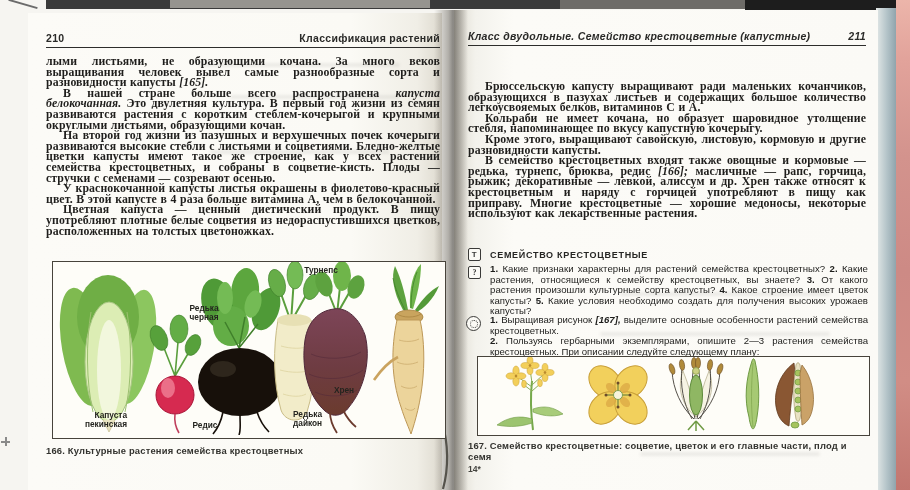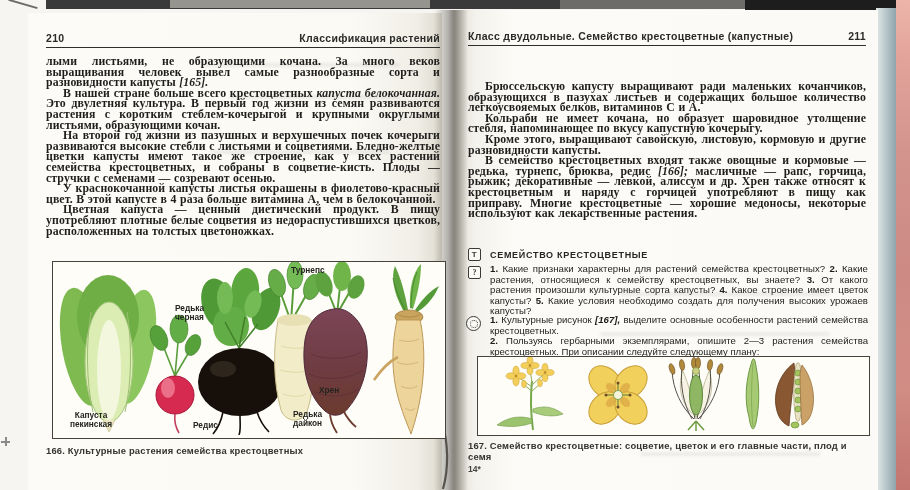--- a/index.html
+++ b/index.html
@@ -29,21 +29,21 @@
          background:linear-gradient(90deg,rgba(110,106,98,0) 0%,rgba(96,92,85,.45) 42%,rgba(64,61,56,.6) 56%,rgba(110,106,98,0) 100%);}
 
   .bleed{position:absolute;background:#8f8d88;opacity:.14;filter:blur(1.6px);height:4px;border-radius:2px;}
 
   
   .hdr-row{display:flex;justify-content:space-between;align-items:center;
            border-bottom:1.6px solid #2d2d2b;padding-bottom:3px;
            font-family:"Liberation Sans",sans-serif;font-weight:bold;font-size:10.5px;
            color:#2a2a28;letter-spacing:.3px;}
   .hdr-left{left:46px;top:32px;width:394px;}
-  .hdr-right{left:468px;top:30px;width:398px;}
+  .hdr-right{left:468px;top:30px;width:398px;font-style:italic;}
 
   
   .body-text{font-size:11.8px;line-height:10.6px;font-weight:bold;color:#1f1e1c;
              text-align:justify;letter-spacing:.1px;word-spacing:.5px;overflow:hidden;}
   .body-left{left:46px;top:56px;width:394px;height:204px;}
   .body-right{left:468px;top:55px;width:398px;height:194px;margin-top:26px;}
   .body-text p{margin:0;text-indent:17px;}
   .body-text p.noindent{text-indent:0;}
   .run-i{font-style:italic;}
   .run-b{font-weight:bold;}
@@ -64,21 +64,21 @@
   .t-icon span{display:block;width:6px;height:6px;border:1px dotted #3a3a38;border-radius:50%;}
   .t-block{left:490px;top:315px;width:378px;font-size:9.6px;line-height:10.5px;
            color:#1d1d1b;text-align:justify;}
   .t-block p{margin:0;}
 
   
   .fig-box{background:#fefdf8;border:1.3px solid #47433b;}
   .fig166{left:52px;top:261px;width:392px;height:176px;}
   .fig167{left:477px;top:356px;width:391px;height:78px;}
   .fig-label{position:absolute;font-family:"Liberation Sans",sans-serif;font-size:8.3px;
-             font-weight:bold;color:#24241f;line-height:9.2px;}
+             font-weight:bold;color:#24241f;line-height:9.2px;text-align:center;}
   .caption{font-family:"Liberation Sans",sans-serif;font-size:9.4px;font-weight:bold;
            color:#33332f;letter-spacing:.2px;line-height:11px;}
   .cap-left{left:46px;top:445px;width:394px;}
   .cap-right{left:468px;top:440px;width:402px;}
   .sig-mark{left:468px;top:464px;font-family:"Liberation Sans",sans-serif;font-size:8.5px;
             font-weight:bold;color:#44443f;}
 </style>
 </head>
 <body>
 
@@ -108,21 +108,21 @@
   <div class="bleed" style="left:600px;top:332px;width:230px"></div>
   <div class="bleed" style="left:640px;top:452px;width:180px"></div>
 
   <div class="abs hdr-row hdr-left">
     <span>210</span>
     <span>Классификация растений</span>
   </div>
 
   <div class="abs body-text body-left">
     <p class="noindent"><span>лыми листьями, не образующими кочана. За много веков выращивания человек вывел самые разнообразные сорта и разновидности капусты </span><span class="run-bi">[165].</span></p>
-    <p><span>В нашей стране больше всего крестоцветных </span><span class="run-i">капуста белокочанная.</span><span> Это двулетняя культура. В первый год жизни из семян развиваются растения с коротким стеблем-кочерыгой и крупными округлыми листьями, образующими кочан.</span></p>
+    <p><span>В нашей стране больше всего распространена </span><span class="run-i">капуста белокочанная.</span><span> Это двулетняя культура. В первый год жизни из семян развиваются растения с коротким стеблем-кочерыгой и крупными округлыми листьями, образующими кочан.</span></p>
     <p><span>На второй год жизни из пазушных и верхушечных почек кочерыги развиваются высокие стебли с листьями и соцветиями. Бледно-желтые цветки капусты имеют такое же строение, как у всех растений семейства крестоцветных, и собраны в соцветие-кисть. Плоды — стручки с семенами — созревают осенью.</span></p>
     <p><span>У краснокочанной капусты листья окрашены в фиолетово-красный цвет. В этой капусте в 4 раза больше витамина А, чем в белокочанной.</span></p>
     <p><span>Цветная капуста — ценный диетический продукт. В пищу употребляют плотные белые соцветия из недораспустившихся цветков, расположенных на толстых цветоножках.</span></p>
   </div>
 
   <div class="abs fig-box fig166">
     <svg width="390" height="173" viewBox="0 0 390 173">
 
       <g>
         <ellipse cx="30" cy="85" rx="21" ry="60" fill="#7fba50" transform="rotate(-10 30 85)"></ellipse>
@@ -193,22 +193,22 @@
         <ellipse cx="356" cy="55" rx="14" ry="7" fill="#c9a45e" stroke="#a5803c" stroke-width="0.8"></ellipse>
         <path d="M344,52 C350,56 362,56 368,52" stroke="#a5803c" stroke-width="0.7" fill="none"></path>
         <path d="M344,58 C338,86 338,116 348,145 C352,158 356,166 358,172 C362,160 368,140 370,115 C372,92 370,70 367,58 Z" fill="#ecd49b" stroke="#bd9858" stroke-width="1"></path>
         <path d="M345,95 C335,100 328,108 321,118" stroke="#caa35f" stroke-width="2.6" fill="none"></path>
         <path d="M346,78 C352,80 360,80 366,77 M344,100 C350,103 358,103 365,100 M348,124 C353,127 360,127 364,124 M352,146 C356,149 360,149 362,146" stroke="#c7a667" stroke-width="0.7" fill="none"></path>
       </g>
     </svg>
     <div class="fig-label" style="left:238px;top:4px;width:60px">Турнепс</div>
     <div class="fig-label" style="left:122px;top:42px;width:58px">Редька черная</div>
     <div class="fig-label" style="left:266px;top:124px;width:50px">Хрен</div>
-    <div class="fig-label" style="left:2px;top:149px;width:72px;text-align:center">Капуста пекинская</div>
-    <div class="fig-label" style="left:140px;top:159px;width:40px">Редис</div>
+    <div class="fig-label" style="left:2px;top:149px;width:72px;text-align:right">Капуста пекинская</div>
+    <div class="fig-label" style="left:132px;top:159px;width:40px">Редис</div>
     <div class="fig-label" style="left:240px;top:148px;width:56px;text-align:left">Редька дайкон</div>
   </div>
 
   <div class="abs caption cap-left">166. Культурные растения семейства крестоцветных</div>
 
   <div class="abs hdr-row hdr-right">
     <span>Класс двудольные. Семейство крестоцветные (капустные)</span>
     <span>211</span>
   </div>
 
@@ -224,21 +224,21 @@
     <span>СЕМЕЙСТВО КРЕСТОЦВЕТНЫЕ</span>
   </div>
 
   <div class="abs sq-icon q-icon" style="position:absolute">?</div>
   <div class="abs q-block sans"><span class="run-b">1. </span><span>Какие признаки характерны для растений семейства крестоцветных? </span><span class="run-b">2. </span><span>Какие растения, относящиеся к семейству крестоцветных, вы знаете? </span><span class="run-b">3. </span><span>От какого растения произошли культурные сорта капусты? </span><span class="run-b">4. </span><span>Какое строение имеет цветок капусты? </span><span class="run-b">5. </span><span>Какие условия необходимо создать для получения высоких урожаев капусты?</span></div>
 
   <div class="abs t-icon">
       <span></span>
     </div>
   <div class="abs t-block sans">
-    <p><span class="run-b">1. </span><span>Культурные рисунок </span><span class="run-bi">[167],</span><span> выделите основные особенности растений семейства крестоцветных.</span></p>
+    <p><span class="run-b">1. </span><span>Выращивая рисунок </span><span class="run-bi">[167],</span><span> выделите основные особенности растений семейства крестоцветных.</span></p>
     <p><span class="run-b">2. </span><span>Пользуясь гербарными экземплярами, опишите 2—3 растения семейства крестоцветных. При описании следуйте следующему плану:</span></p>
   </div>
 
   <div class="abs fig-box fig167">
     <svg width="388" height="75" viewBox="0 0 388 75">
 
       <g>
         <path d="M55,73 C53,58 52,42 54,24" stroke="#76a94c" stroke-width="2" fill="none"></path>
         <path d="M54,62 C42,58 30,60 19,68 C32,71 46,69 54,66 Z" fill="#9cc46f" stroke="#6f9a44" stroke-width="0.6"></path>
         <path d="M55,52 C66,48 76,50 85,57 C74,61 62,58 55,55 Z" fill="#a8cc7a" stroke="#6f9a44" stroke-width="0.6"></path>

